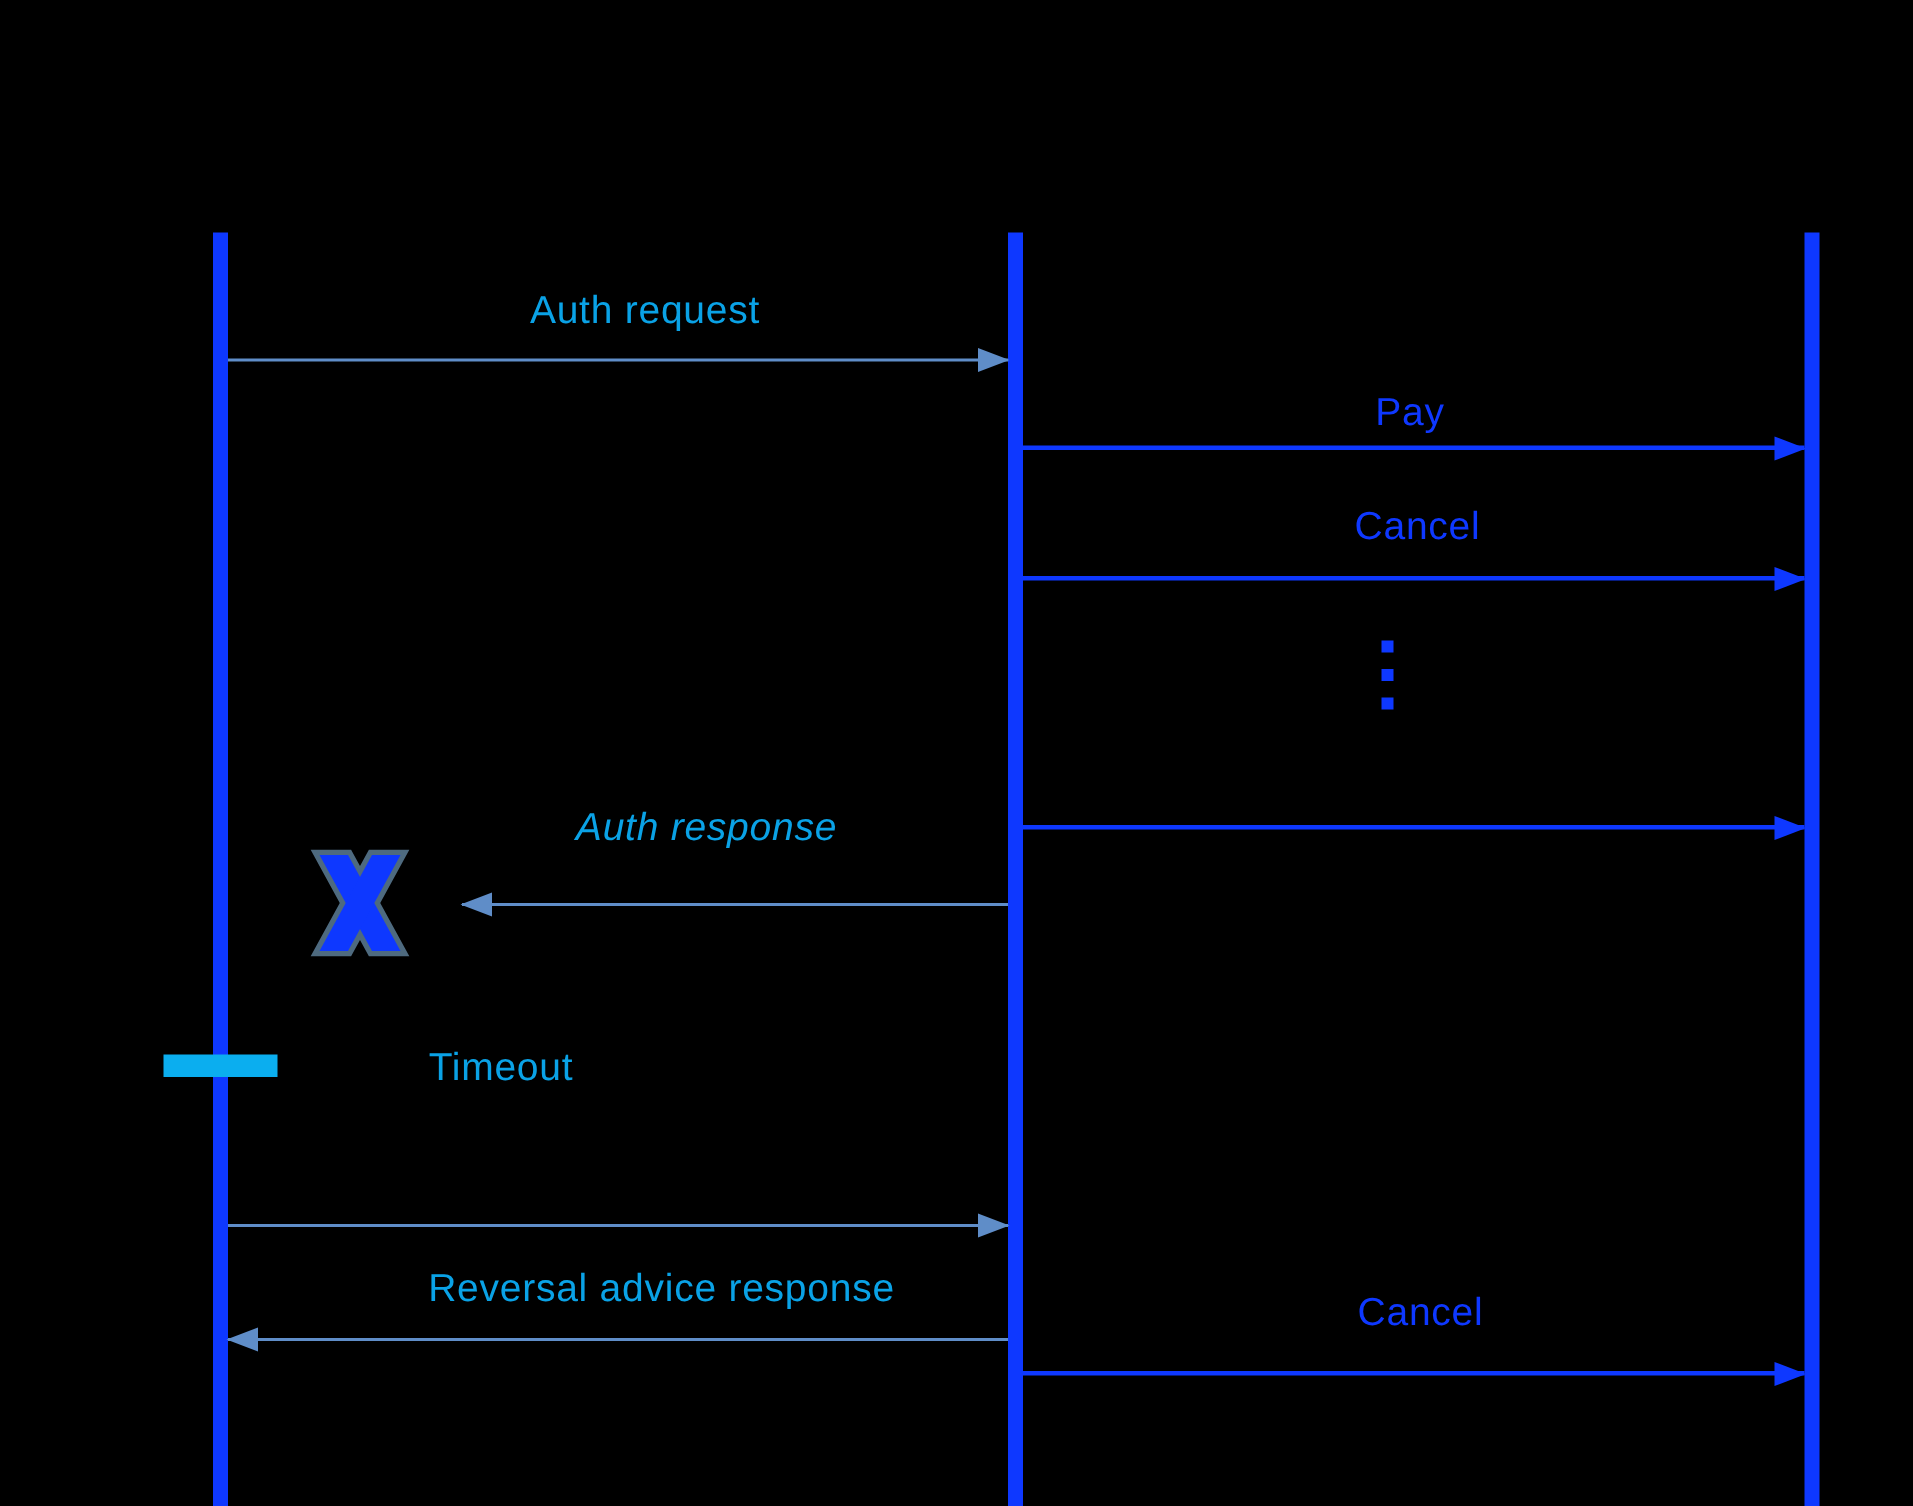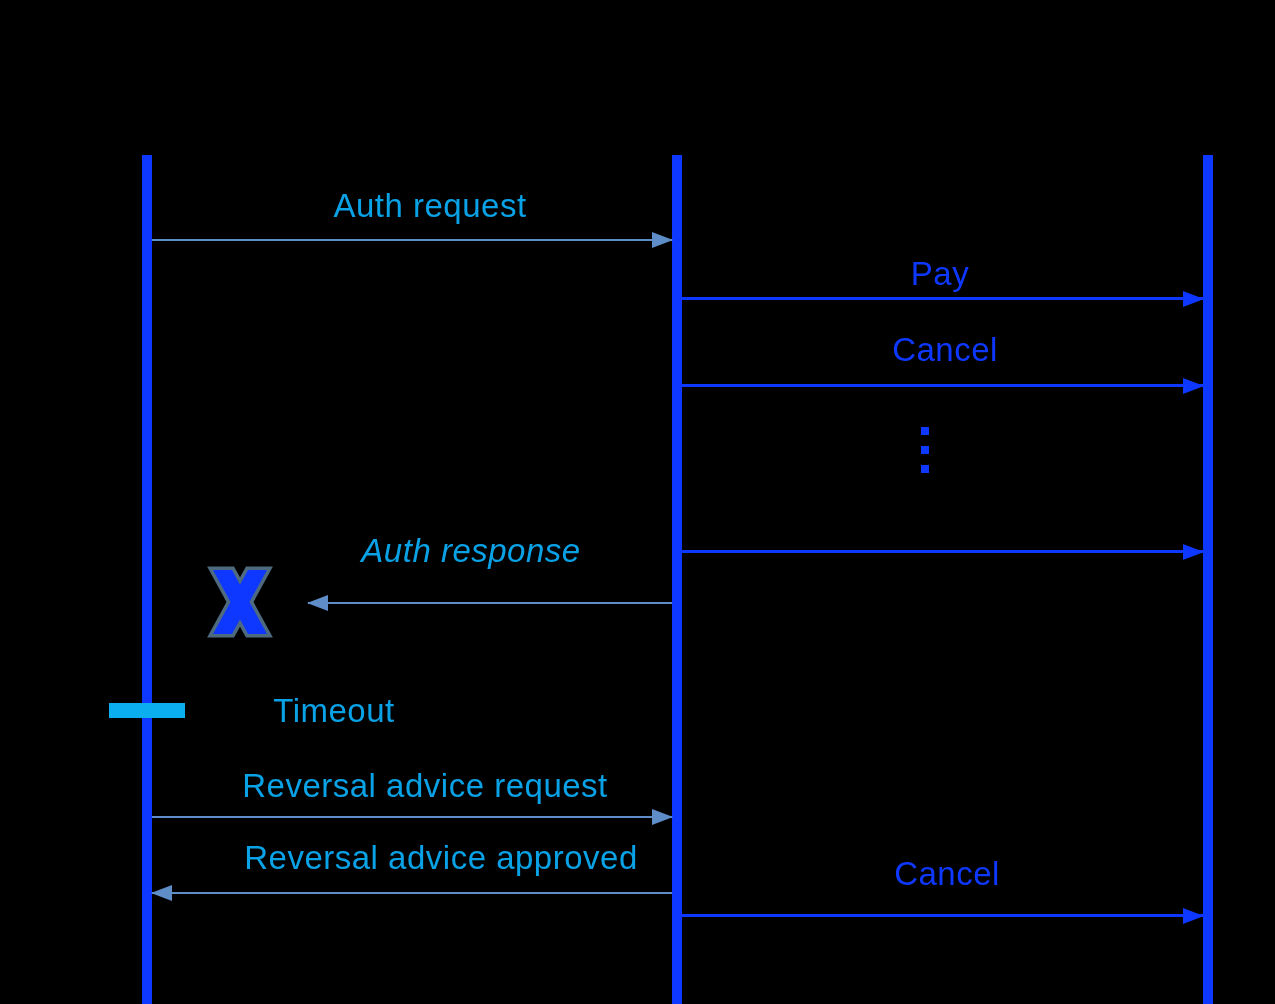--- a/index.html
+++ b/index.html
@@ -7,21 +7,21 @@
     position:relative;width:1275px;height:1004px;background:var(--background,#000);
     overflow:hidden;font-family:"Liberation Sans",sans-serif;
   }
   .lifeline{position:absolute;top:155px;bottom:0;width:10px;background:var(--blue);}
   .ll-left{left:142px;}
   .ll-middle{left:672px;}
   .ll-right{left:1203px;}
 
   .msg-label{
     position:absolute;transform:translateX(-50%);white-space:nowrap;
-    font-size:33px;line-height:34px;letter-spacing:0.5px;
+    font-size:26px;line-height:34px;letter-spacing:0.5px;
   }
   .lbl-cyan{color:var(--cyan);}
   .lbl-blue{color:var(--blue);}
 
   .arrow{position:absolute;height:0;}
   .arrow .shaft{position:absolute;left:0;right:0;}
   .arrow.steel{color:var(--steel);}
   .arrow.blue{color:var(--blue);}
   .arrow.steel .shaft{top:-1px;height:2px;background:currentColor;}
   .arrow.blue .shaft{top:-2px;height:3px;background:currentColor;}
@@ -86,27 +86,26 @@
       <polygon points="-27,-32 -8,-32 27,32 8,32" fill="var(--x-outline)" stroke="var(--x-outline)" stroke-width="7"></polygon>
       <polygon points="8,-32 27,-32 -8,32 -27,32" fill="var(--x-outline)" stroke="var(--x-outline)" stroke-width="7"></polygon>
       <polygon points="-27,-32 -8,-32 27,32 8,32" fill="var(--blue)"></polygon>
       <polygon points="8,-32 27,-32 -8,32 -27,32" fill="var(--blue)"></polygon>
     </g>
   </svg>
 
   <div class="timeout-bar"></div>
   <div class="msg-label lbl-cyan" style="left:322px;top:694px;margin-left:12px;">Timeout</div>
 
-  <div class="msg-label lbl-cyan" style="left:425px;top:769px;">Reversal advice request</div>
   <div class="arrow steel head-right" style="left:152px;top:817px;width:520px;">
     <span class="shaft"></span>
     <span class="head"></span>
   </div>
 
-  <div class="msg-label lbl-cyan" style="left:441px;top:841px;">Reversal advice approved</div>
+  <div class="msg-label lbl-cyan" style="left:441px;top:841px;">Reversal advice response</div>
   <div class="arrow steel head-left" style="left:152px;top:893px;width:520px;">
     <span class="shaft"></span>
     <span class="head"></span>
   </div>
 
   <div class="msg-label lbl-blue" style="left:947px;top:857px;">Cancel</div>
   <div class="arrow blue head-right" style="left:682px;top:916px;width:521px;">
     <span class="shaft"></span>
     <span class="head"></span>
   </div>

